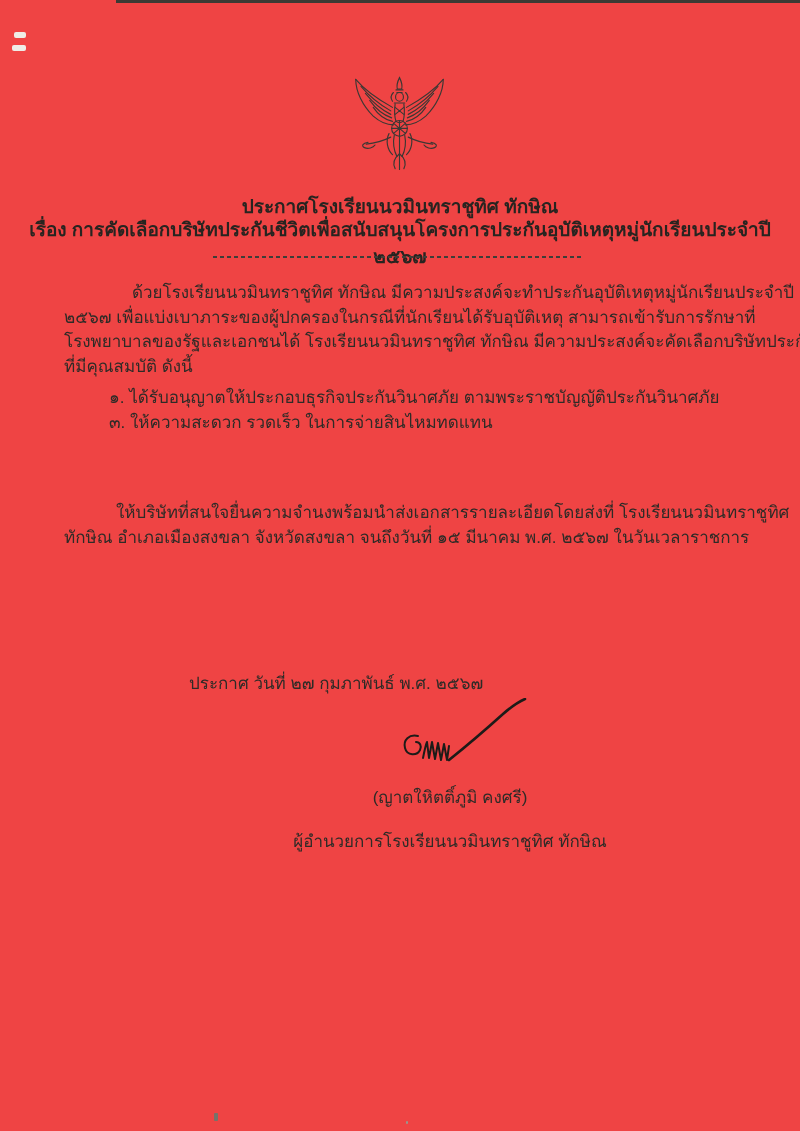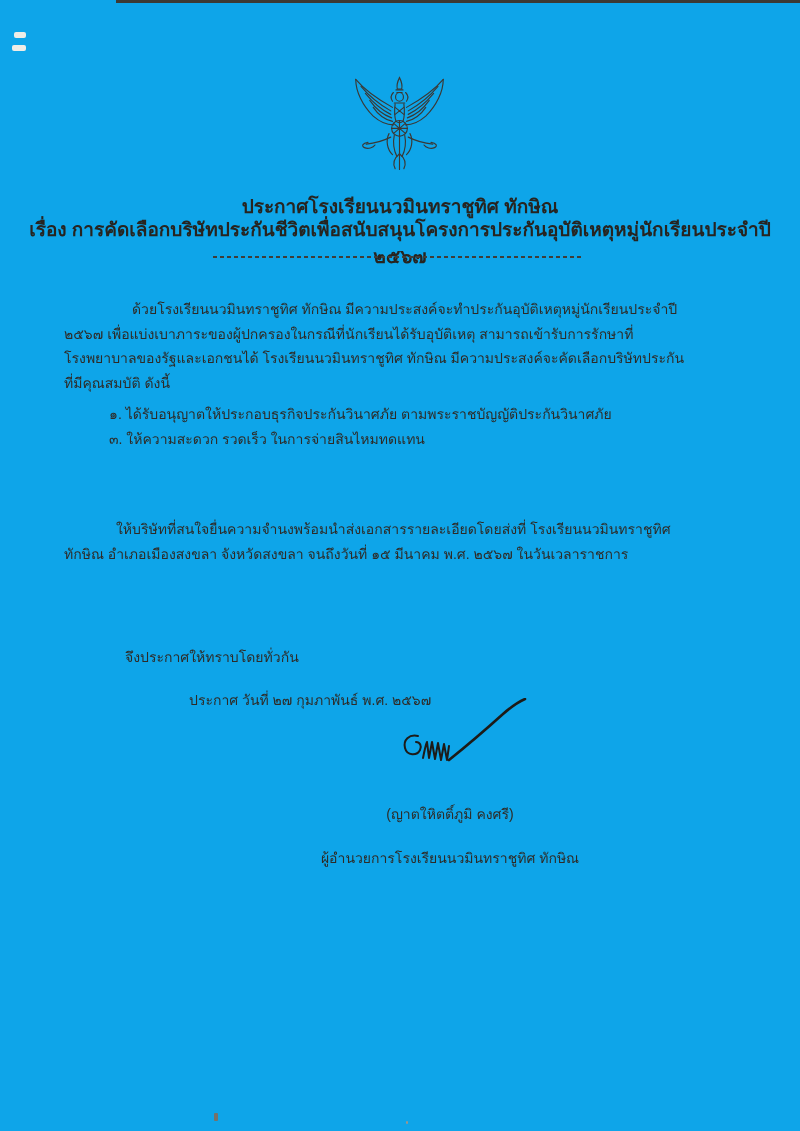--- a/index.html
+++ b/index.html
@@ -1,27 +1,27 @@
 <!DOCTYPE html>
 <html><head>
 <meta charset="utf-8">
 <style>
   html,body{margin:0;padding:0;background:#e9e9e9;}
   .page{
     position:relative;width:800px;height:1131px;margin:0 auto;
-    background:#0ea5e9;overflow:hidden;
+    background:#ef4444;overflow:hidden;
     font-family:"Liberation Sans","DejaVu Sans",sans-serif;
     color:#2e2b27;
   }
   .abs{position:absolute;}
   .title-line{
     position:absolute;left:0;width:100%;text-align:center;
     font-weight:bold;font-size:19px;line-height:27px;color:#272420;
   }
-  .bodytext{font-size:14px;line-height:24.5px;color:#2e2b27;margin-top:16px;}
+  .bodytext{font-size:17px;line-height:24.5px;color:#2e2b27;}
   .line{white-space:nowrap;}
   .divider{
     position:absolute;height:2px;
     background:repeating-linear-gradient(90deg,#3f3d38 0 4px,transparent 4px 7px);
   }
   .scan-topline{position:absolute;top:0;left:116px;width:684px;height:2.5px;background:#3c3a34;}
   .smudge{position:absolute;background:#efede7;border-radius:2px;}
   .speck{position:absolute;background:#76726a;border-radius:1px;}
   svg{display:block;}
 </style>
@@ -84,21 +84,20 @@
     <div class="line">๑. ได้รับอนุญาตให้ประกอบธุรกิจประกันวินาศภัย ตามพระราชบัญญัติประกันวินาศภัย</div>
     <div class="line">๓. ให้ความสะดวก รวดเร็ว ในการจ่ายสินไหมทดแทน</div>
   </div>
 
   <div class="abs bodytext" style="top:501px;left:64px;width:690px;">
     <div class="line" style="padding-left:52px;">ให้บริษัทที่สนใจยื่นความจำนงพร้อมนำส่งเอกสารรายละเอียดโดยส่งที่ โรงเรียนนวมินทราชูทิศ</div>
     <div class="line">ทักษิณ อำเภอเมืองสงขลา  จังหวัดสงขลา จนถึงวันที่  ๑๕ มีนาคม พ.ศ. ๒๕๖๗  ในวันเวลาราชการ</div>
   </div>
 
 
-  <div class="abs bodytext line" style="top:629px;left:125px;">จึงประกาศให้ทราบโดยทั่วกัน</div>
 
   <div class="abs bodytext line" style="top:672px;left:189px;">ประกาศ วันที่  ๒๗  กุมภาพันธ์ พ.ศ. ๒๕๖๗</div>
 
   <div class="abs" style="top:698px;left:397px;">
     <svg width="135" height="90" viewBox="0 0 135 90" aria-hidden="true">
       <g stroke="#1d1b18" fill="none" stroke-linecap="round" stroke-linejoin="round">
         <path stroke-width="2" d="M21,38 C12,36 6,42 8,50 C10,58 20,58 23,52 C25,48 23,44 19,44"></path>
         <path stroke-width="2" d="M26,60 C28,50 29,46 30,44 L32,60 L35,44 L38,61 L41,45 L44,62 L47,46 L50,62 L52,48"></path>
         <path stroke-width="2.6" d="M52,62 C62,54 86,34 106,16 C114,9 121,4 128,1"></path>
       </g>

